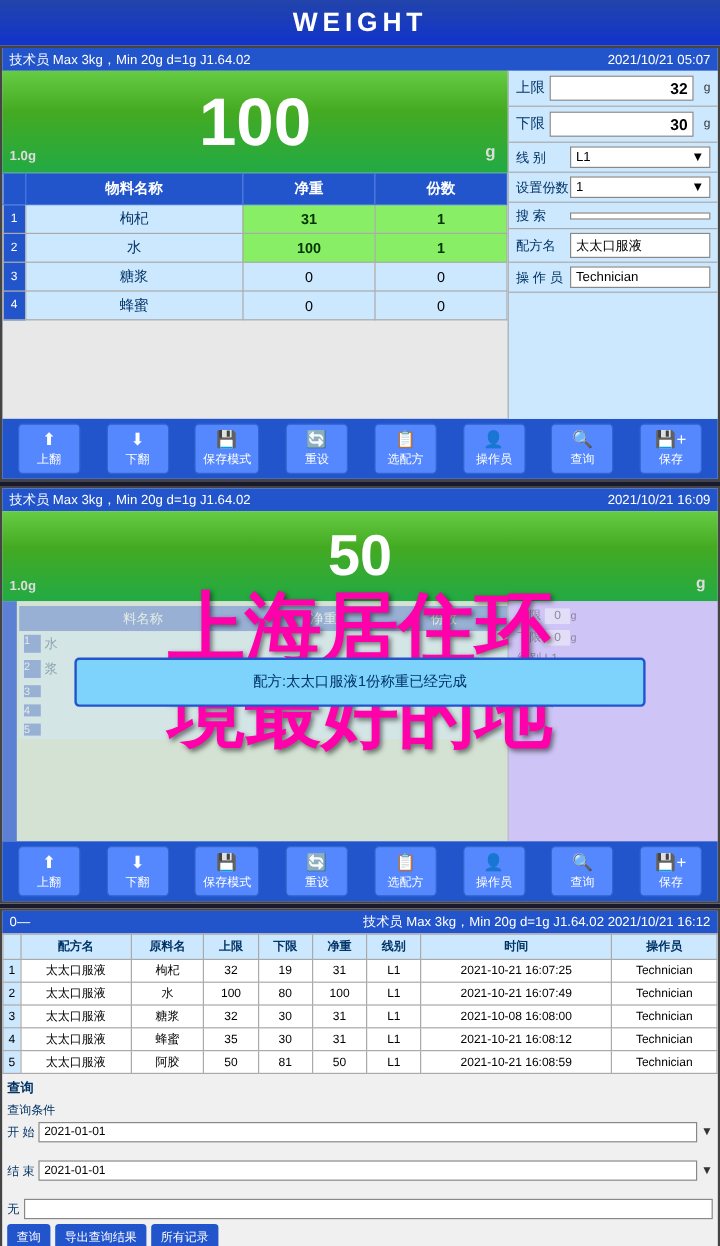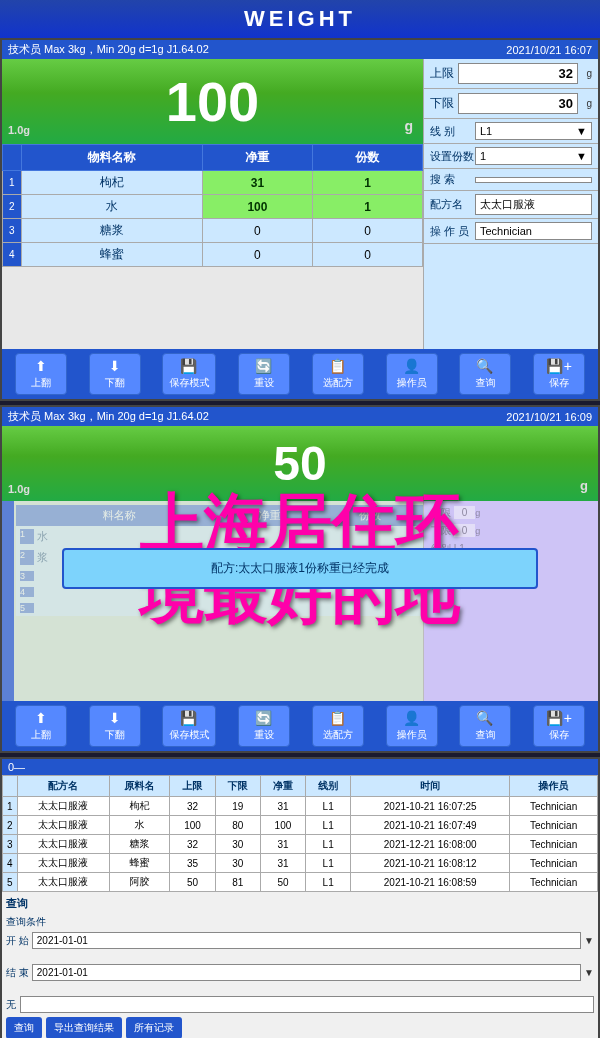--- a/index.html
+++ b/index.html
@@ -409,21 +409,21 @@
 </head>
 <body>
 
 <div class="weight-header">
   <span>WEIGHT</span>
 </div>
 
 <div class="panel">
   <div class="top-bar">
     <span>技术员  Max 3kg，Min 20g  d=1g  J1.64.02</span>
-    <span>2021/10/21  16:07</span>
+    <span>2021/10/21  05:07</span>
   </div>
   <div class="panel1-content">
     <div class="panel1-left">
       <div class="scale-display">
         <span style="font-size:11px;position:absolute;bottom:8px;left:6px;color:#ddd;">1.0g</span>
         <span>100</span>
         <span class="unit-small">g</span>
       </div>
       <div class="table-container">
         <table class="data-table">
@@ -635,20 +635,21 @@
       <div class="tool-btn">
         <span class="icon">💾+</span>
         <span>保存</span>
       </div>
     </div>
 </div>
 
 <div class="panel">
   <div class="top-bar">
     <span>0—</span>
+    <span>技术员  Max 3kg，Min 20g  d=1g  J1.64.02      2021/10/21  16:12</span>
   </div>
   <div class="panel3-content">
     <table class="query-table">
       <thead>
         <tr id="query-table-header">
             <th style="width: 14px;"></th>
             <th>配方名</th>
             <th>原料名</th>
             <th>上限</th>
             <th>下限</th>
@@ -682,21 +683,21 @@
             <td>Technician</td>
           </tr>
           <tr>
             <td class="row-num">3</td>
             <td>太太口服液</td>
             <td>糖浆</td>
             <td>32</td>
             <td>30</td>
             <td>31</td>
             <td>L1</td>
-            <td>2021-12-21 16:08:00</td>
+            <td>2021-10-08 16:08:00</td>
             <td>Technician</td>
           </tr>
           <tr>
             <td class="row-num">4</td>
             <td>太太口服液</td>
             <td>蜂蜜</td>
             <td>35</td>
             <td>30</td>
             <td>31</td>
             <td>L1</td>

